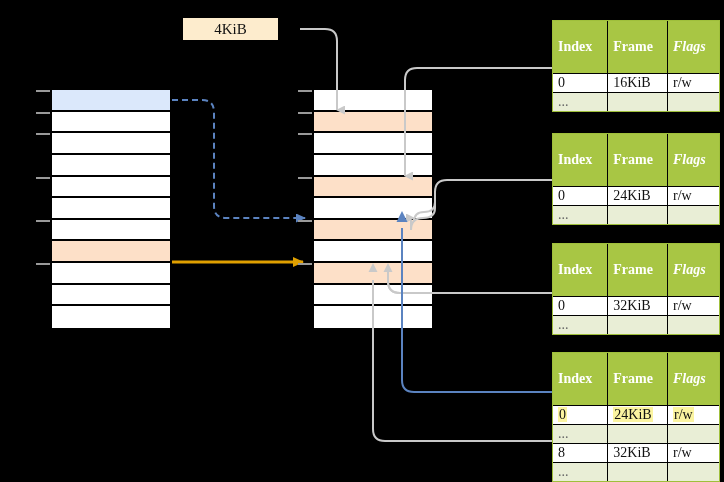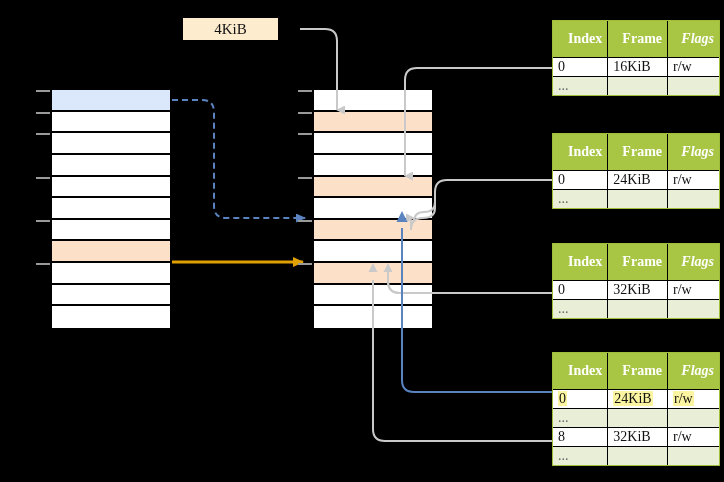--- a/index.html
+++ b/index.html
@@ -17,21 +17,21 @@
 
   
   .sizebox{position:absolute;background:#fdeccd;display:flex;align-items:center;
            justify-content:center;font-size:15px;color:#111;box-sizing:border-box;}
 
   
   .ptable{position:absolute;border:1px solid #9fbf3b;border-collapse:collapse;
           box-sizing:border-box;background:#000;}
   .ptable table{border-collapse:collapse;width:100%;}
   .ptable th{background:#a8c644;color:#fff;font-weight:bold;font-size:14px;
-             text-align:right;padding:10px 5px;border:1px solid #000;
+             text-align:left;padding:18px 5px;border:1px solid #000;
              border-top:none;border-left:none;white-space:nowrap;}
   .ptable th:last-child{border-right:none;font-style:italic;}
   .ptable td{background:#fff;color:#111;font-size:14px;padding:1px 5px;
              border:1px solid #000;border-left:none;border-bottom:none;
              white-space:nowrap;}
   .ptable td:last-child{border-right:none;}
   .ptable tr.ell td{background:#e9eed6;color:#666;}
   .ptable td .hl{background:#fbf4a0;padding:0 1px;}
 
   

